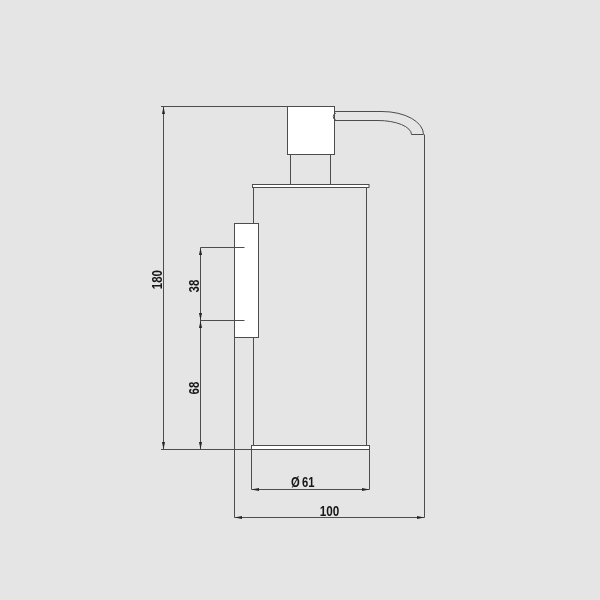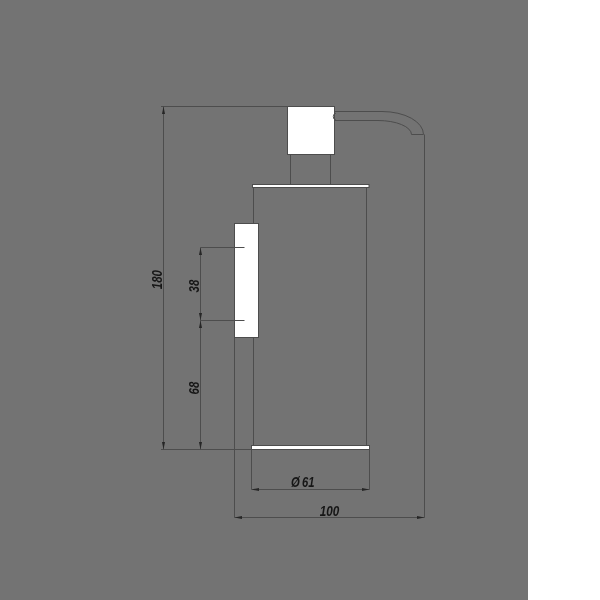--- a/index.html
+++ b/index.html
@@ -1,16 +1,16 @@
 <!DOCTYPE html>
 <html><head>
 <meta charset="utf-8">
 <style>
   html,body{margin:0;padding:0;background:#ffffff;}
-  .wrap{width:528px;height:600px;position:relative;background:#737373;overflow:hidden;font-style:italic;}
+  .wrap{width:600px;height:600px;position:relative;background:#e5e5e5;overflow:hidden;}
   svg{position:absolute;top:0;left:0;}
   text{font-family:"Liberation Sans",sans-serif;font-weight:bold;fill:#161616;}
 </style>
 </head>
 <body>
 <div class="wrap">
 <svg width="600" height="600" viewBox="0 0 600 600">
   <g fill="none" stroke="#4d4d4d" stroke-width="1">
 
     <path d="M253.5,187.5 V445.5 M366.5,187.5 V445.5"></path>

